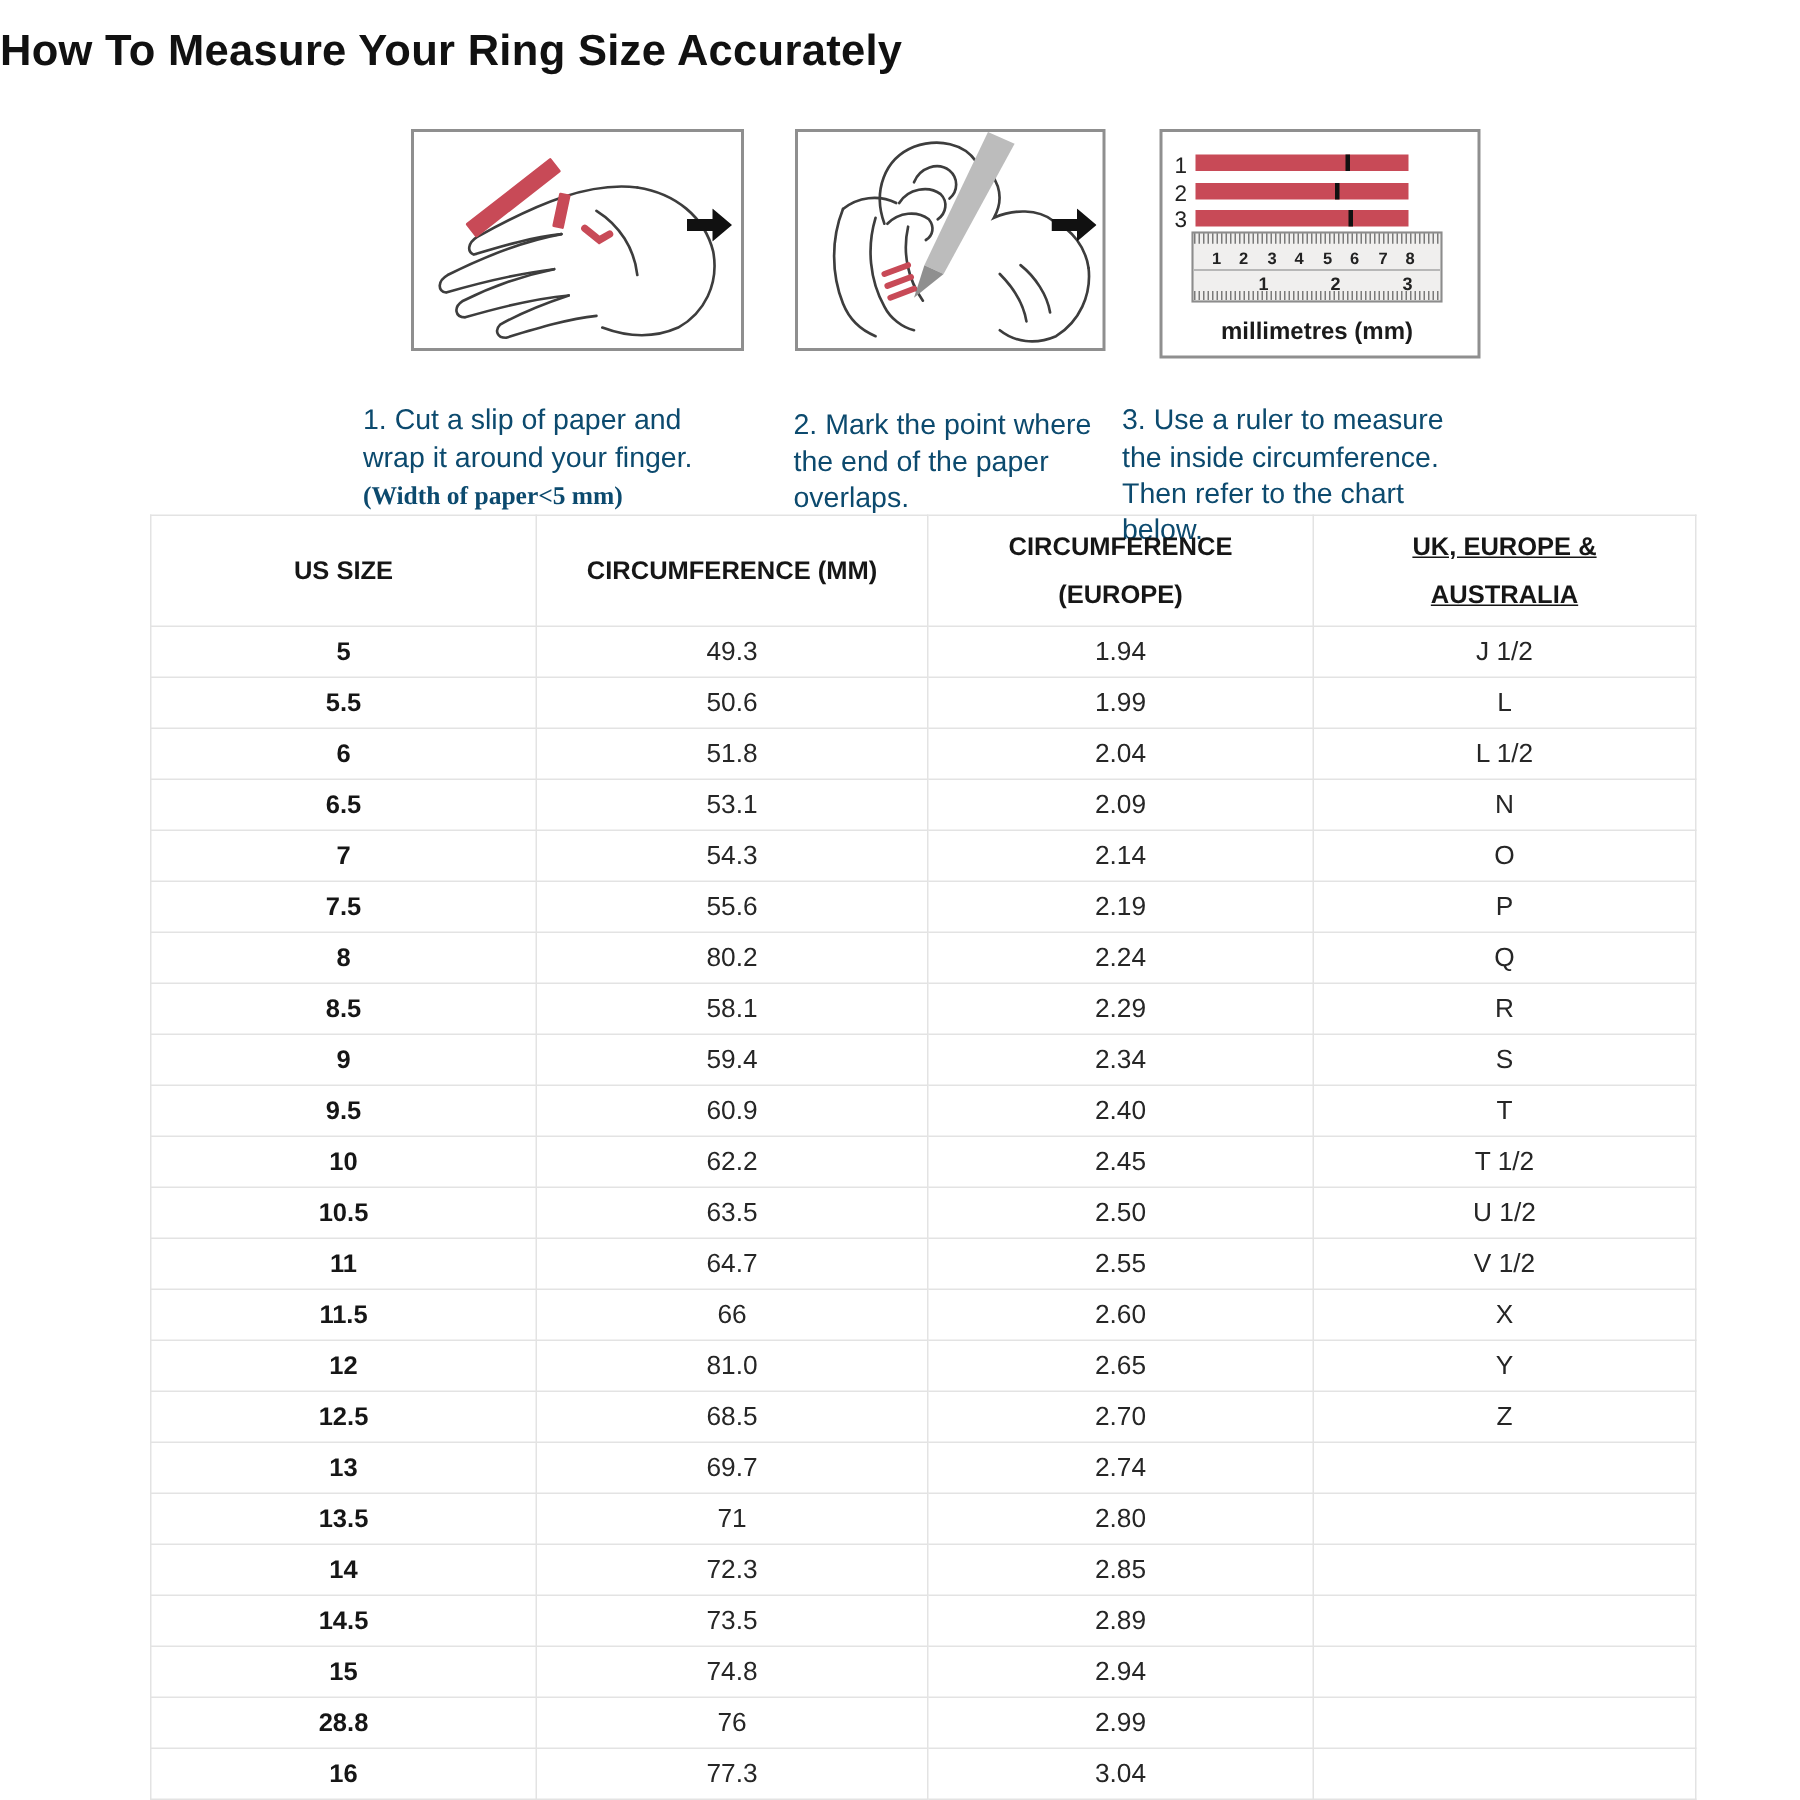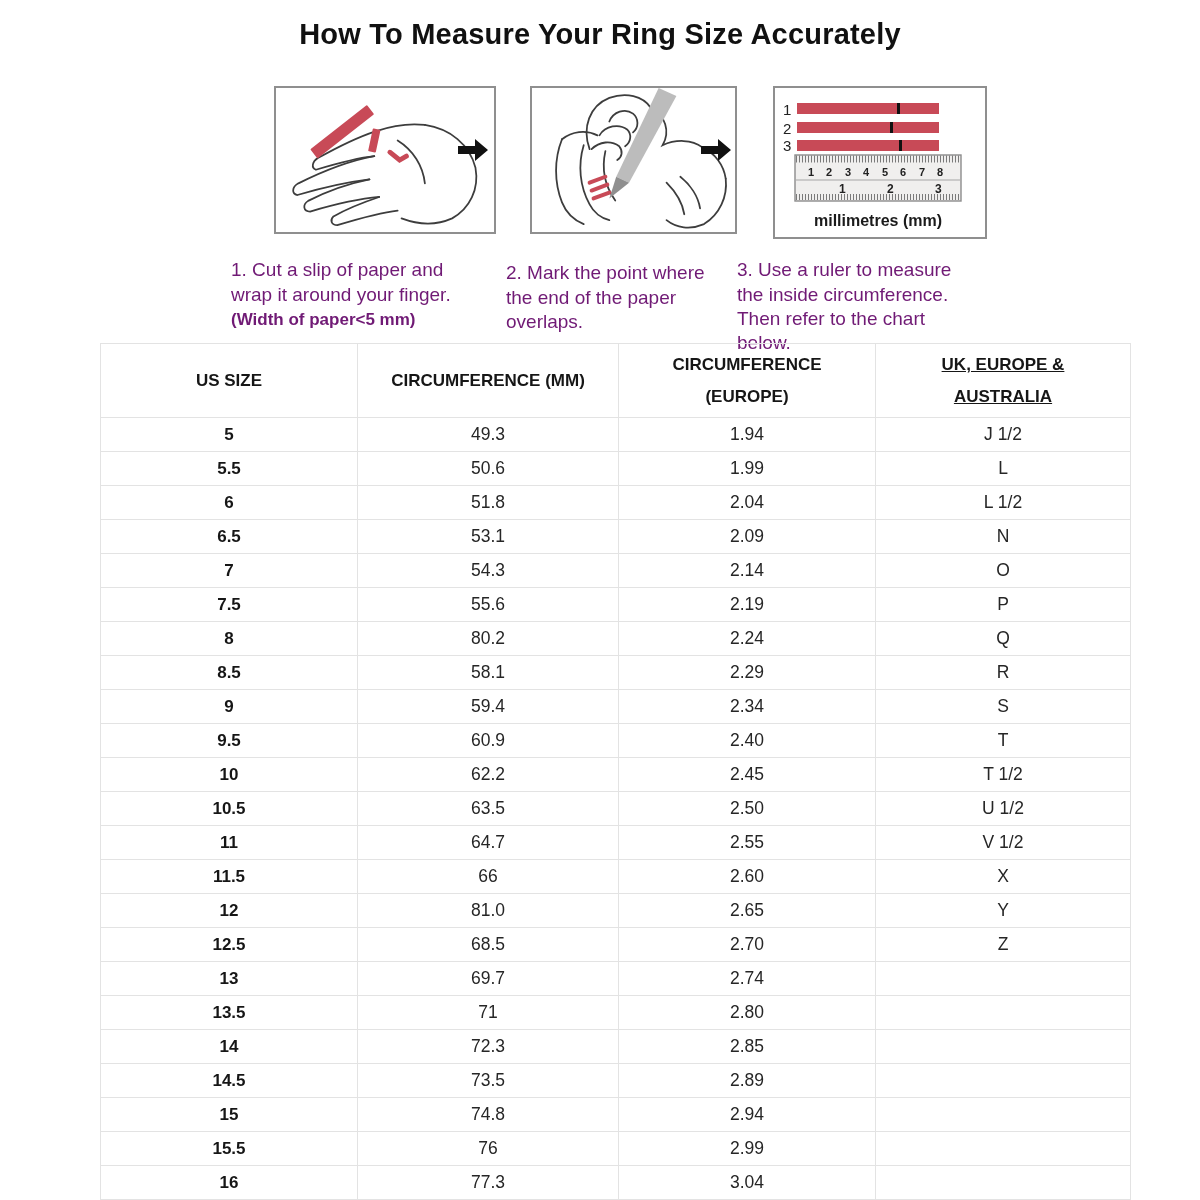--- a/index.html
+++ b/index.html
@@ -2,41 +2,41 @@
 <html><head>
 <meta charset="utf-8">
 <style>
   html,body{margin:0;padding:0;background:#ffffff;}
   .page{
     position:relative;width:1200px;height:1200px;background:#fff;
     font-family:"Liberation Sans",sans-serif;color:#1b1b1b;overflow:hidden;
   }
   .page-title{
     position:absolute;top:18px;left:0;width:1200px;margin:0;
-    text-align:center;font-size:29px;font-weight:700;color:#111;letter-spacing:.2px;
+    text-align:left;font-size:29px;font-weight:700;color:#111;letter-spacing:.2px;
   }
   .panel{
     position:absolute;background:#fff;border:2px solid #8f8f8f;box-sizing:border-box;
   }
   #panel1{left:234px;top:70px;width:222px;height:148px;}
   #panel2{left:490px;top:70px;width:207px;height:148px;}
   #panel3{left:733px;top:70px;width:214px;height:153px;}
   .panel svg{display:block;width:100%;height:100%;}
   .arrow{position:absolute;width:30px;height:22px;}
   #arrow1{left:458px;top:139px;}
   #arrow2{left:701px;top:139px;}
   .caption{
-    position:absolute;font-size:19px;line-height:1.28;color:#701a75;
-    white-space:pre-line;margin:4px;
+    position:absolute;font-size:19px;line-height:1.28;color:#0c4a6e;
+    white-space:pre-line;margin:15px;
   }
   #cap1{left:227px;top:230px;width:252px;}
-  #cap2{left:502px;top:233px;width:228px;}
+  #cap2{left:514px;top:233px;width:228px;}
   #cap3{left:733px;top:230px;width:232px;}
   .caption .note{
-    display:block;margin-top:2px;font-family:Liberation Sans, sans-serif;
+    display:block;margin-top:2px;font-family:Liberation Serif, serif;
     font-weight:700;font-size:17px;white-space:nowrap;
   }
   
   table.sizes{
     position:absolute;left:88px;top:343px;width:1030px;
     border-collapse:collapse;table-layout:fixed;margin-left:12px;
   }
   table.sizes col.c1{width:257px} table.sizes col.c2{width:261px}
   table.sizes col.c3{width:257px} table.sizes col.c4{width:255px}
   table.sizes th,table.sizes td{
@@ -298,21 +298,21 @@
           <td>2.89</td>
           <td></td>
         </tr>
         <tr>
           <td>15</td>
           <td>74.8</td>
           <td>2.94</td>
           <td></td>
         </tr>
         <tr>
-          <td>15.5</td>
+          <td>28.8</td>
           <td>76</td>
           <td>2.99</td>
           <td></td>
         </tr>
         <tr>
           <td>16</td>
           <td>77.3</td>
           <td>3.04</td>
           <td></td>
         </tr>

